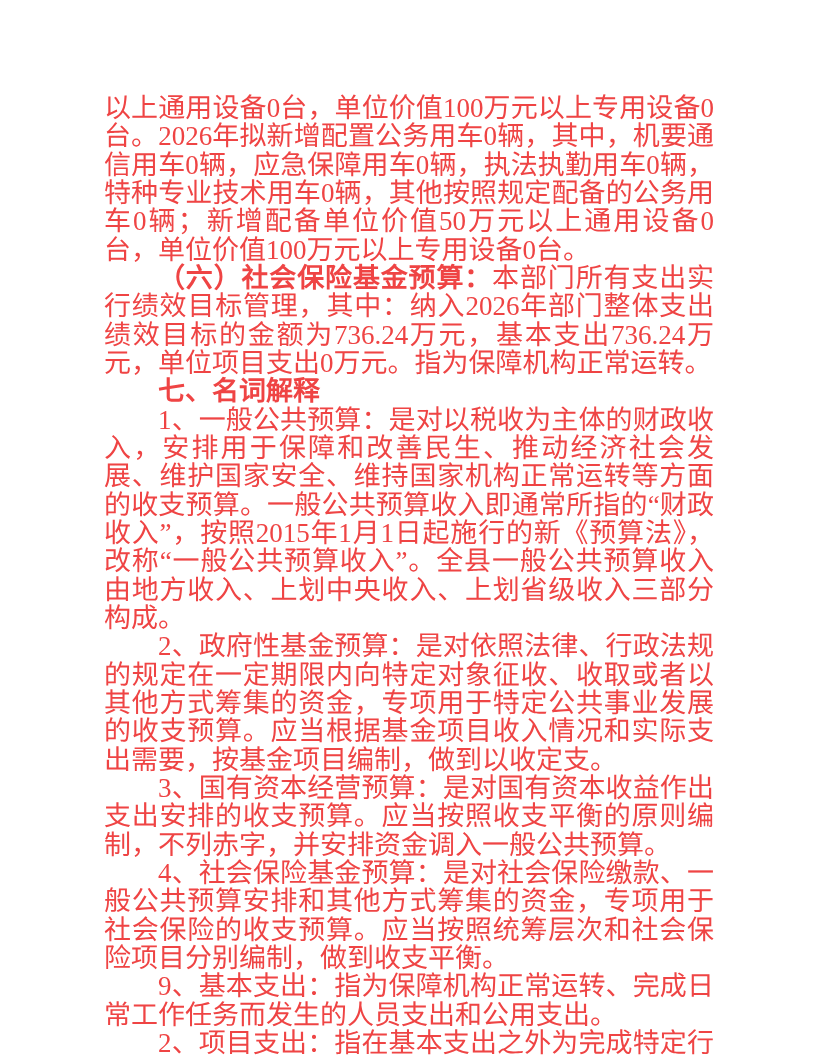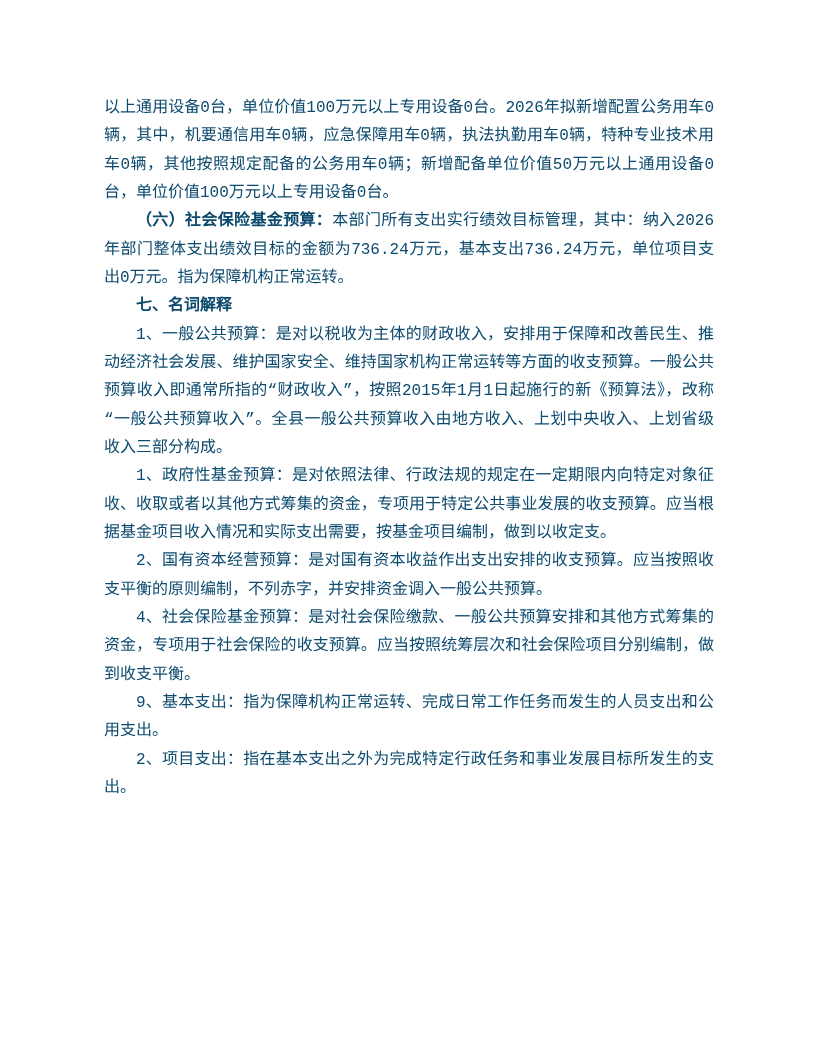--- a/index.html
+++ b/index.html
@@ -12,23 +12,23 @@
     width: 816px;
     height: 1056px;
     margin: 0 auto;
     background: #ffffff;
     box-sizing: border-box;
     padding: 94px 102px 0 104px;
     overflow: hidden;
   }
   .para {
     margin: 0;
-    color: #0c4a6e;
-    font-family: Liberation Mono, monospace;
-    font-size: 16px;
+    color: #ef4444;
+    font-family: Liberation Serif, serif;
+    font-size: 27px;
     line-height: 28.33px;
     text-align: justify;
     text-justify: inter-ideograph;
     word-break: normal;
   }
   .para.indent {
     text-indent: 2em;
   }
   .bold {
     font-weight: bold;
@@ -40,23 +40,23 @@
 <div class="page">
 
   <p class="para"><span class="bold"></span><span>以上通用设备0台，单位价值100万元以上专用设备0台。2026年拟新增配置公务用车0辆，其中，机要通信用车0辆，应急保障用车0辆，执法执勤用车0辆，特种专业技术用车0辆，其他按照规定配备的公务用车0辆；新增配备单位价值50万元以上通用设备0台，单位价值100万元以上专用设备0台。</span></p>
 
   <p class="para indent"><span class="bold">（六）社会保险基金预算：</span><span>本部门所有支出实行绩效目标管理，其中：纳入2026年部门整体支出绩效目标的金额为736.24万元，基本支出736.24万元，单位项目支出0万元。指为保障机构正常运转。</span></p>
 
   <p class="para indent"><span class="bold">七、名词解释</span><span></span></p>
 
   <p class="para indent"><span class="bold"></span><span>1、一般公共预算：是对以税收为主体的财政收入，安排用于保障和改善民生、推动经济社会发展、维护国家安全、维持国家机构正常运转等方面的收支预算。一般公共预算收入即通常所指的“财政收入”，按照2015年1月1日起施行的新《预算法》，改称“一般公共预算收入”。全县一般公共预算收入由地方收入、上划中央收入、上划省级收入三部分构成。</span></p>
 
-  <p class="para indent"><span class="bold"></span><span>1、政府性基金预算：是对依照法律、行政法规的规定在一定期限内向特定对象征收、收取或者以其他方式筹集的资金，专项用于特定公共事业发展的收支预算。应当根据基金项目收入情况和实际支出需要，按基金项目编制，做到以收定支。</span></p>
+  <p class="para indent"><span class="bold"></span><span>2、政府性基金预算：是对依照法律、行政法规的规定在一定期限内向特定对象征收、收取或者以其他方式筹集的资金，专项用于特定公共事业发展的收支预算。应当根据基金项目收入情况和实际支出需要，按基金项目编制，做到以收定支。</span></p>
 
-  <p class="para indent"><span class="bold"></span><span>2、国有资本经营预算：是对国有资本收益作出支出安排的收支预算。应当按照收支平衡的原则编制，不列赤字，并安排资金调入一般公共预算。</span></p>
+  <p class="para indent"><span class="bold"></span><span>3、国有资本经营预算：是对国有资本收益作出支出安排的收支预算。应当按照收支平衡的原则编制，不列赤字，并安排资金调入一般公共预算。</span></p>
 
   <p class="para indent"><span class="bold"></span><span>4、社会保险基金预算：是对社会保险缴款、一般公共预算安排和其他方式筹集的资金，专项用于社会保险的收支预算。应当按照统筹层次和社会保险项目分别编制，做到收支平衡。</span></p>
 
   <p class="para indent"><span class="bold"></span><span>9、基本支出：指为保障机构正常运转、完成日常工作任务而发生的人员支出和公用支出。</span></p>
 
   <p class="para indent"><span class="bold"></span><span>2、项目支出：指在基本支出之外为完成特定行政任务和事业发展目标所发生的支出。</span></p>
 
 </div>
 
 </body></html>

